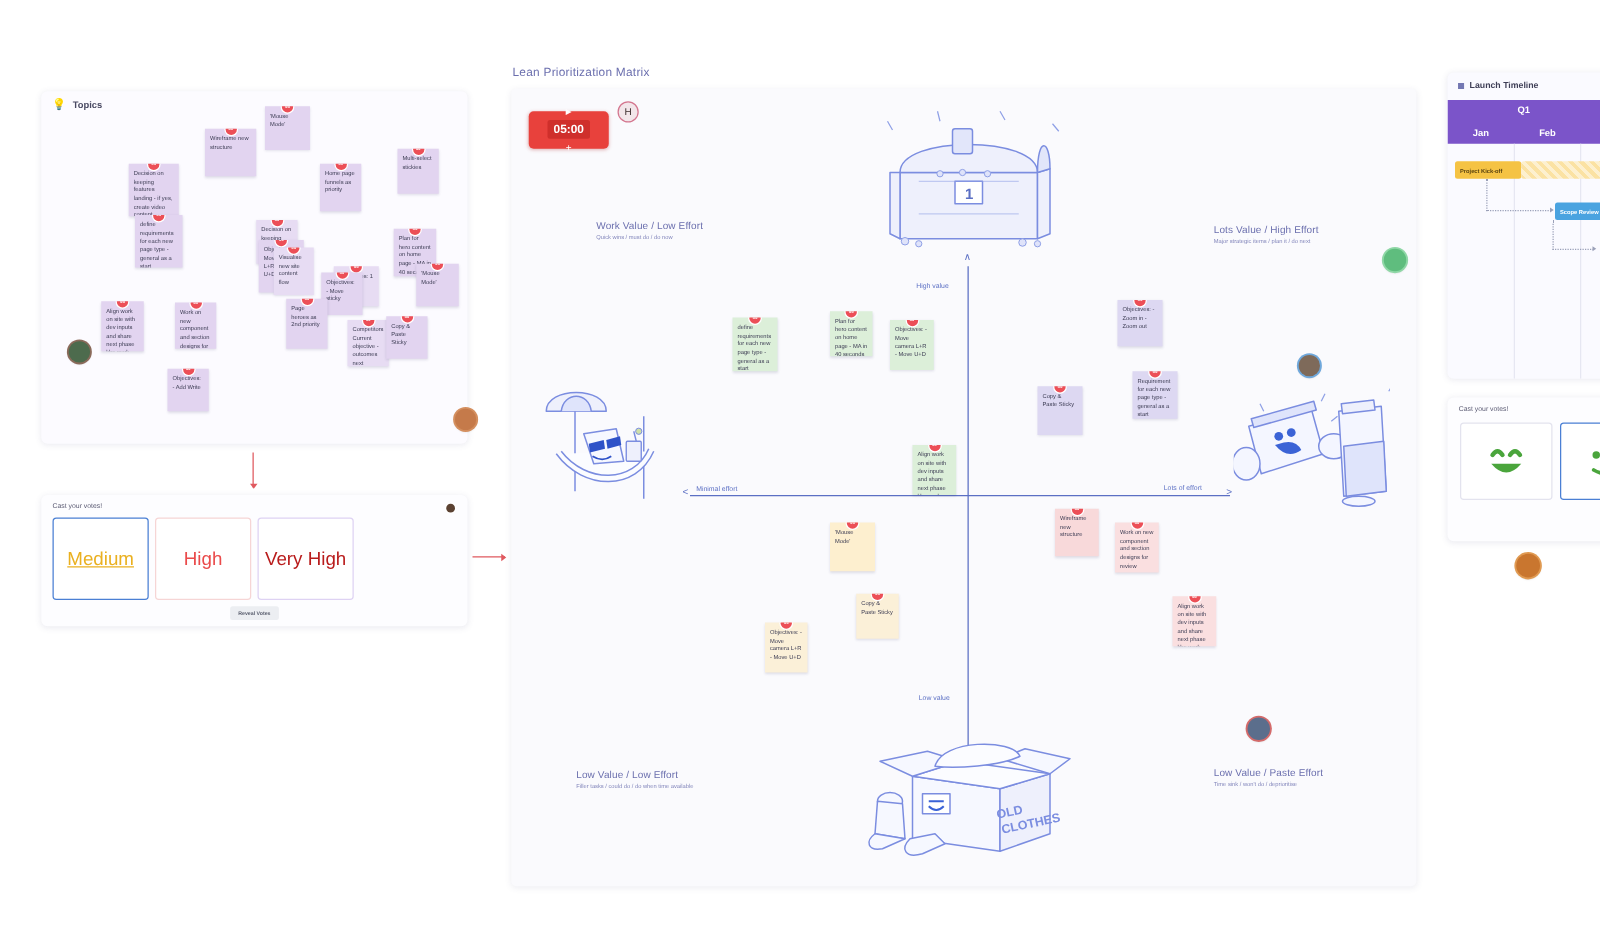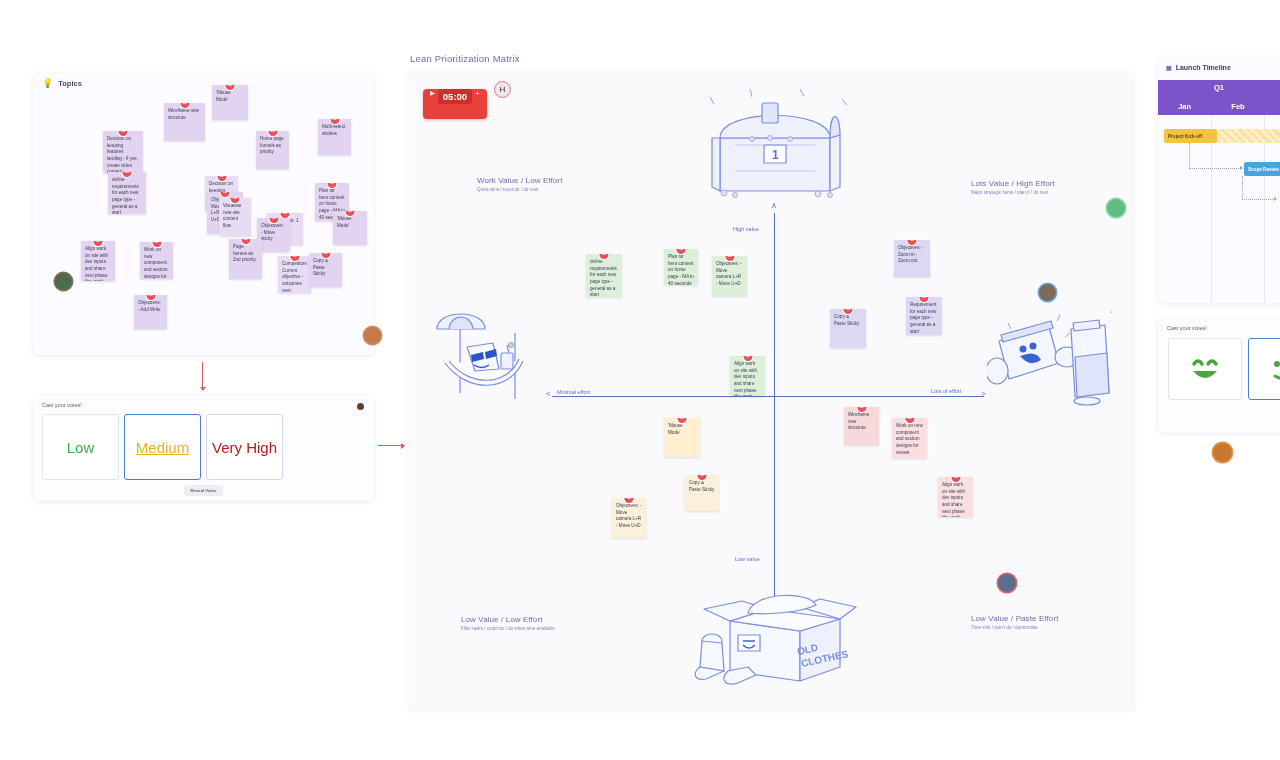--- a/index.html
+++ b/index.html
@@ -140,22 +140,23 @@
     background: #fafafd;
     border-radius: 4px;
     box-shadow: 0 1px 5px rgba(80,80,130,.10);
   }
 
   
   #timer {
     position: absolute; left: 14px; top: 18px;
     width: 64px; height: 30px;
     background: #e8413c; border-radius: 4px;
-    display: flex; align-items: flex-start; justify-content: center; gap: 3px;
+    display: flex; align-items: center; justify-content: center; gap: 3px;
     box-shadow: 0 1px 3px rgba(180,50,50,.35);
+    flex-direction: column;
   }
   .timer-play { color: #fff; font-size: 6px; }
   .timer-val {
     background: #cf2f2b; color: #fff;
     font-size: 9.5px; font-weight: bold;
     padding: 2px 5px; border-radius: 2px;
   }
   .timer-plus { color: #fff; font-size: 8px; }
   #timer-avatar {
     position: absolute; left: 85px; top: 10px;
@@ -310,25 +311,25 @@
       </div>
   </div>
 
   <div class="vert-arrow"></div>
   <div class="horz-arrow"></div>
 
   <div class="panel" id="vote-panel">
     <div class="vote-title">Cast your votes!</div>
     <div class="panel-avatar"></div>
     <div class="vote-cards" id="vote-cards">
-        <div class="vote-card vc-low">
-          <span>Low</span>
-        </div>
         <div class="vote-card vc-med sel">
           <span>Medium</span>
+        </div>
+        <div class="vote-card vc-high">
+          <span>High</span>
         </div>
         <div class="vote-card vc-vhigh">
           <span>Very High</span>
         </div>
       </div>
     <button class="reveal-btn">Reveal Votes</button>
   </div>
 
   <div id="matrix-title">Lean Prioritization Matrix</div>
 

